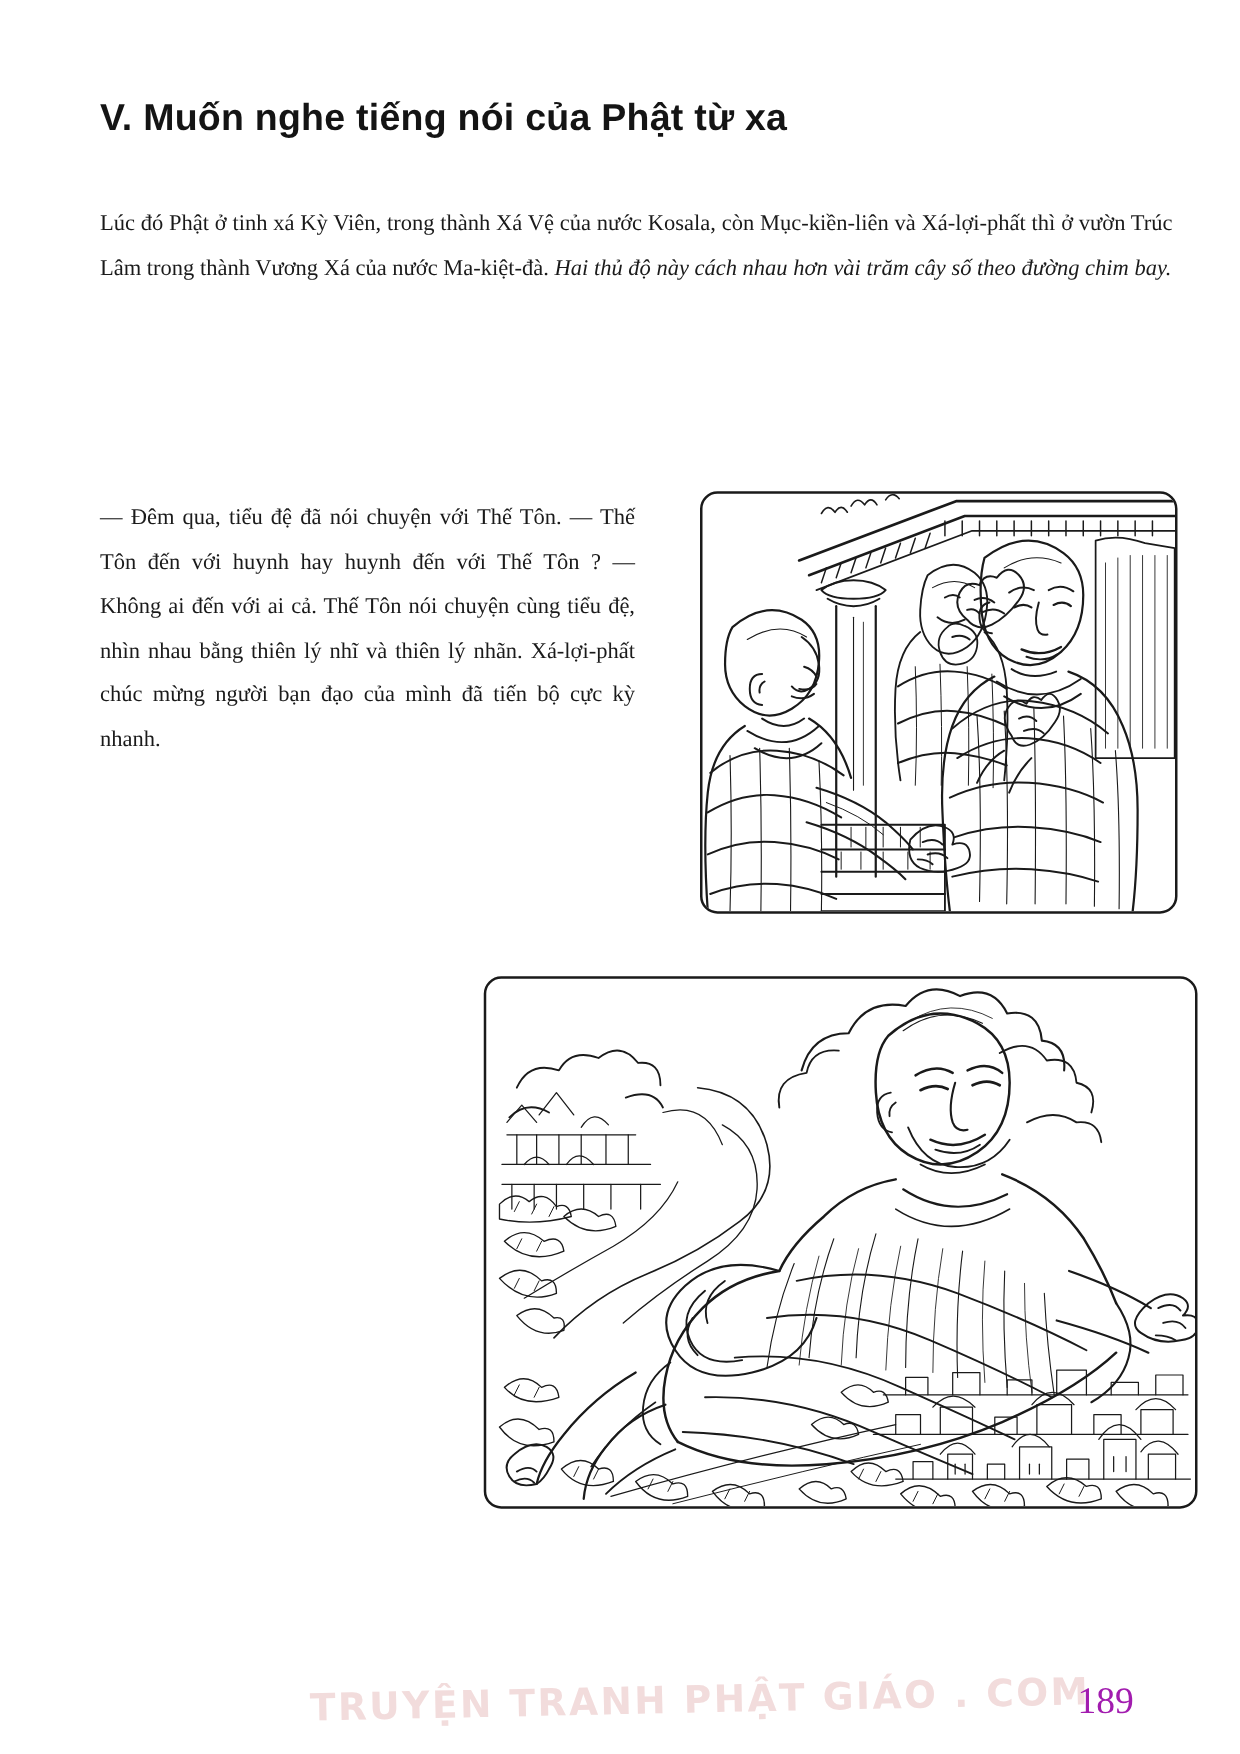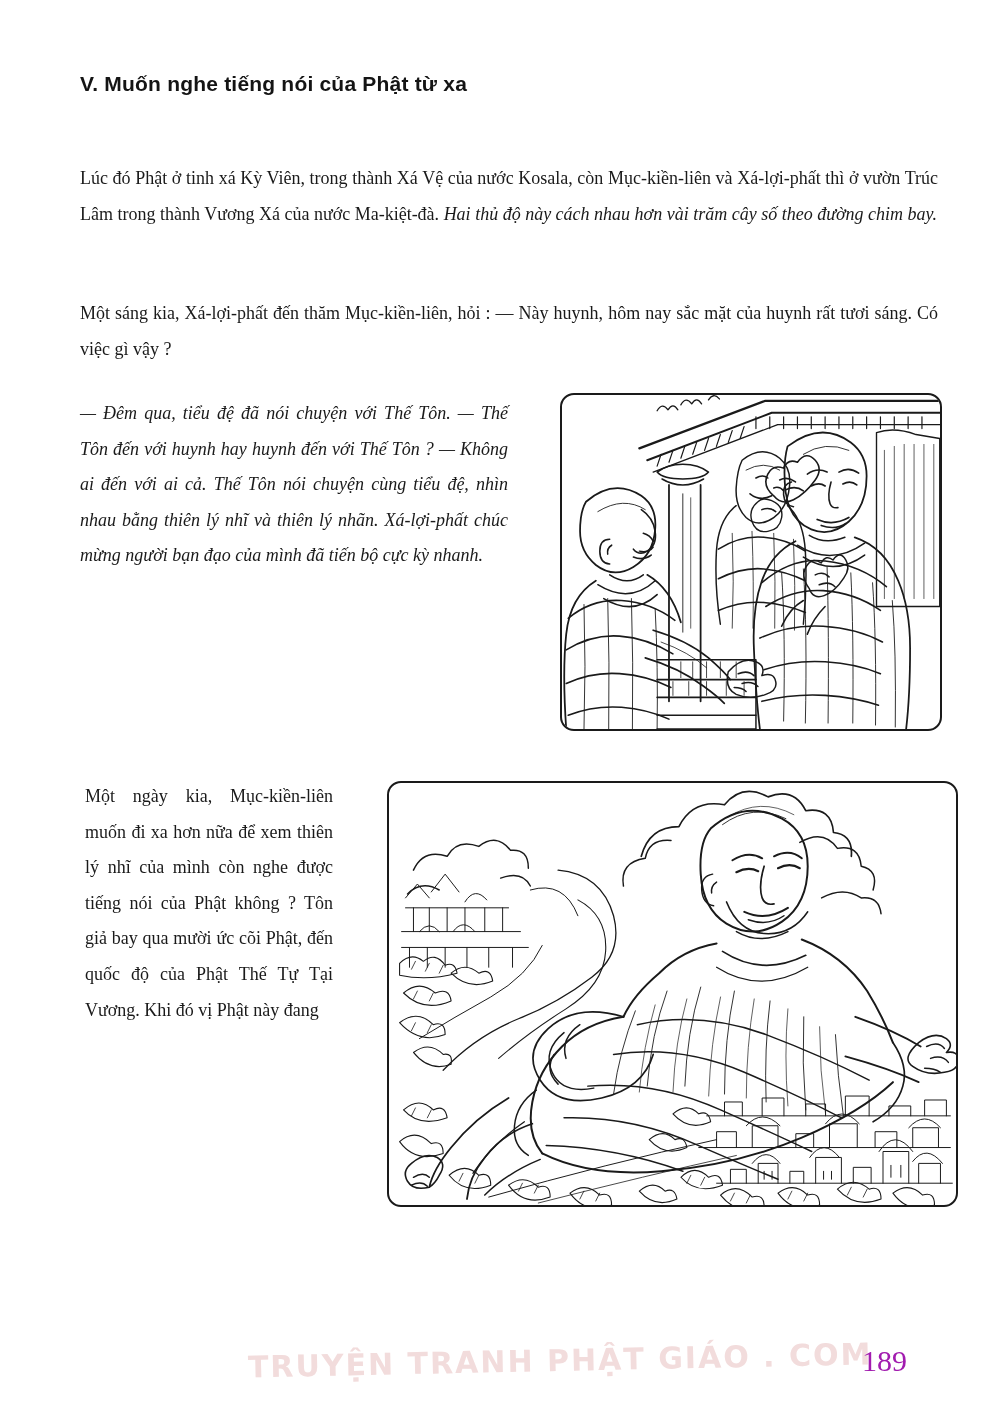--- a/index.html
+++ b/index.html
@@ -20,21 +20,21 @@
   }
 
   
   .chapter-title {
     position: absolute;
     left: 80px;
     top: 58px;
     width: 860px;
     font-family: "Liberation Sans", "DejaVu Sans", sans-serif;
     font-weight: bold;
-    font-size: 21px;
+    font-size: 30px;
     letter-spacing: 0.2px;
     color: #141414;
     white-space: nowrap;
   }
 
   
   .para {
     position: absolute;
     font-size: 18px;
     line-height: 35.5px;
@@ -59,21 +59,20 @@
     left: 80px;
     top: 1221px;
     width: 858px;
   }
 
   
   #dialog-col {
     left: 80px;
     top: 378px;
     width: 428px;
-    font-style: italic;
   }
 
   
   #flight-col {
     left: 85px;
     top: 761px;
     width: 248px;
     line-height: 35.6px;
   }
 
@@ -129,21 +128,20 @@
 
 <div id="page">
 
   <h1 class="chapter-title">V. Muốn nghe tiếng nói của Phật từ xa</h1>
 
   <p class="para" id="intro-para">
     <span>Lúc đó Phật ở tinh xá Kỳ Viên, trong thành Xá Vệ của nước Kosala, còn Mục-kiền-liên và Xá-lợi-phất thì ở vườn Trúc Lâm trong thành Vương Xá của nước Ma-kiệt-đà.</span>
     <span class="ital">Hai thủ độ này cách nhau hơn vài trăm cây số theo đường chim bay.</span>
   </p>
 
-  <p class="para" id="visit-para">Một sáng kia, Xá-lợi-phất đến thăm Mục-kiền-liên, hỏi : — Này huynh, hôm nay sắc mặt của huynh rất tươi sáng. Có việc gì vậy ?</p>
 
   <figure class="panel" id="panel-monks">
     <svg viewBox="0 0 382 338" xmlns="http://www.w3.org/2000/svg">
       <g fill="none" stroke="#1a1a1a" stroke-width="1.6" stroke-linecap="round" stroke-linejoin="round">
 
         <path d="M78 54 L205 6 L382 6" stroke-width="2.2"></path>
         <path d="M86 66 L212 18 L382 18" stroke-width="2"></path>
         <path d="M92 78 L218 30 L382 30" stroke-width="1.4"></path>
 
         <g stroke-width="1.2">
@@ -536,20 +534,19 @@
           <path d="M192 420 L196 412"></path>
             <path d="M208 422 L212 414"></path>
         </g>
 
         <path d="M100 418 q120 -34 230 -58" stroke-width="1"></path>
         <path d="M150 424 q110 -28 200 -48" stroke-width="0.8"></path>
       </g>
     </svg>
   </figure>
 
-  <p class="para" id="flight-col">Một ngày kia, Mục-kiền-liên muốn đi xa hơn nữa để xem thiên lý nhĩ của mình còn nghe được tiếng nói của Phật không ? Tôn giả bay qua mười ức cõi Phật, đến quốc độ của Phật Thế Tự Tại Vương. Khi đó vị Phật này đang</p>
 
 
   <div id="watermark">TRUYỆN TRANH PHẬT GIÁO . COM</div>
 
   <div id="page-number">189</div>
 
 </div>
 
 </body></html>

